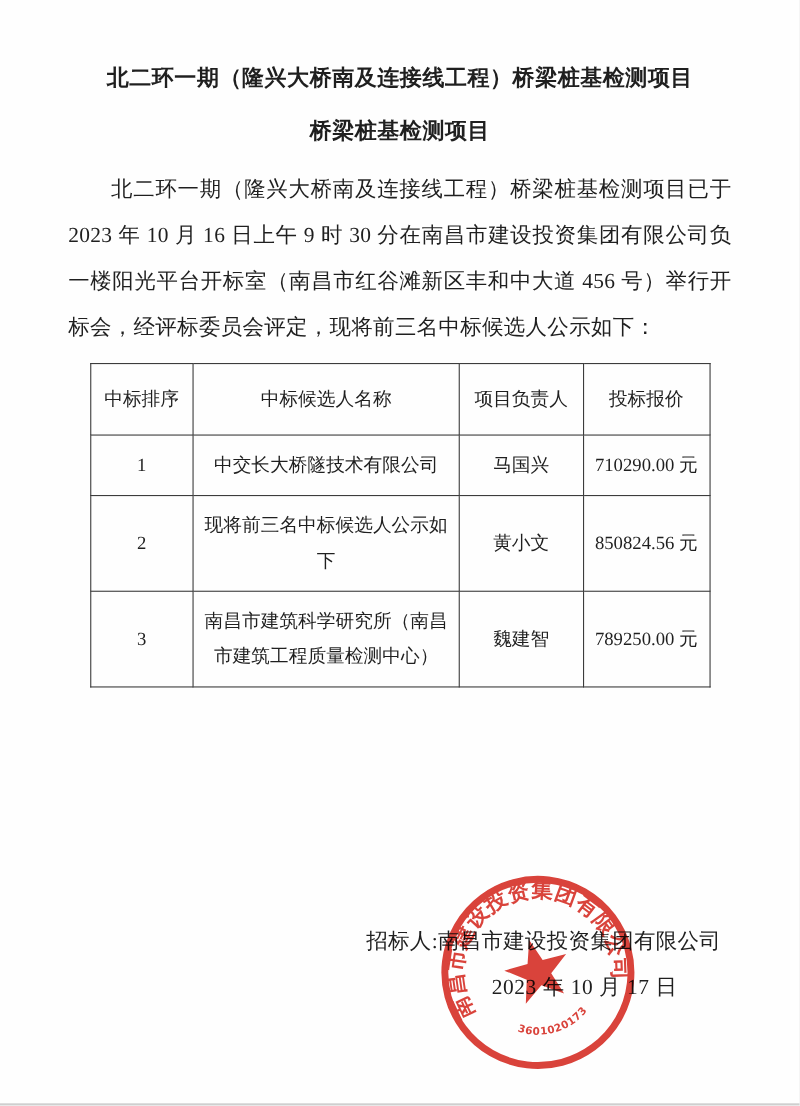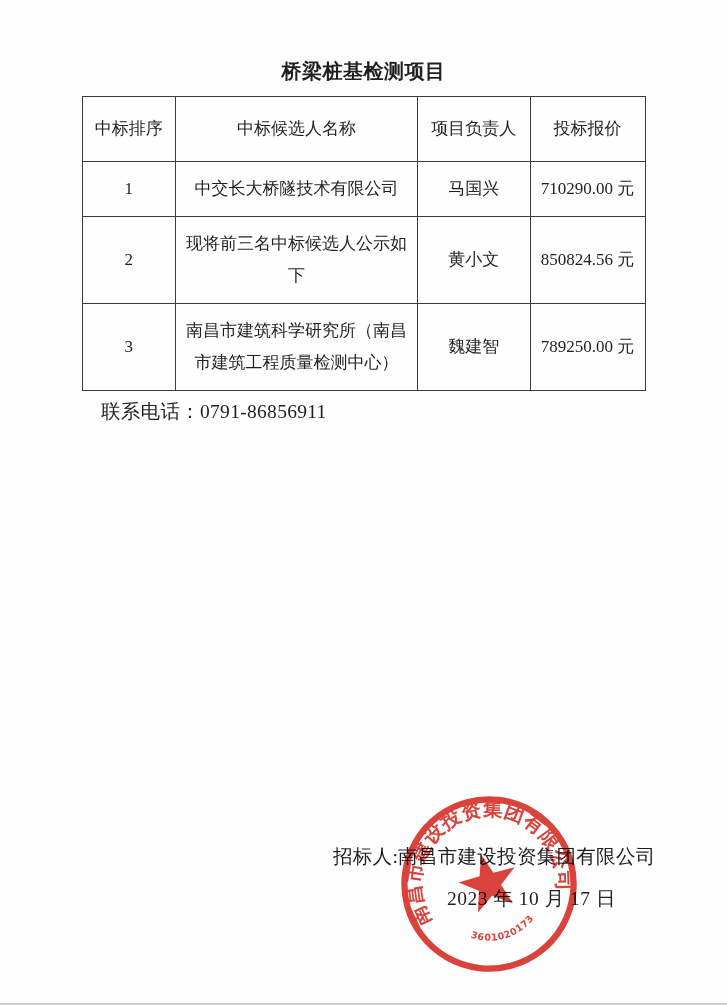--- a/index.html
+++ b/index.html
@@ -100,23 +100,25 @@
     mix-blend-mode: multiply;
     pointer-events: none;
   }
 </style>
 </head>
 <body>
 
 <div class="page">
   <div class="content">
 
+    <div class="doc-title">北二环一期（隆兴大桥南及连接线工程）桥梁桩基检测项目</div>
     <div class="doc-title">桥梁桩基检测项目</div>
 
 
+    <p class="body-para">北二环一期（隆兴大桥南及连接线工程）桥梁桩基检测项目已于 2023 年 10 月 16 日上午 9 时 30 分在南昌市建设投资集团有限公司负一楼阳光平台开标室（南昌市红谷滩新区丰和中大道 456 号）举行开标会，经评标委员会评定，现将前三名中标候选人公示如下：</p>
 
     <table class="bid-table">
       <colgroup>
         <col class="c-rank">
           <col class="c-name">
           <col class="c-mgr">
           <col class="c-price">
       </colgroup>
       <thead>
         <tr>
@@ -143,21 +145,20 @@
           <td>3</td>
           <td>南昌市建筑科学研究所（南昌市建筑工程质量检测中心）</td>
           <td>魏建智</td>
           <td>789250.00 元</td>
         </tr>
       </tbody>
     </table>
 
 
 
-    <p class="plain-line">联系电话：0791-86856911</p>
   </div>
 
   <div class="tenderer-line">招标人:南昌市建设投资集团有限公司</div>
 
   <div class="date-line">2023 年 10 月 17 日</div>
 
   <svg class="stamp" viewBox="0 0 200 200" aria-hidden="true">
     <circle cx="100" cy="100" r="94" fill="none" stroke="#d8342c" stroke-width="7"></circle>
     <defs>
       <path id="ringPath" d="M 28.6 126 A 76 76 0 1 1 171.4 126" fill="none"></path>

